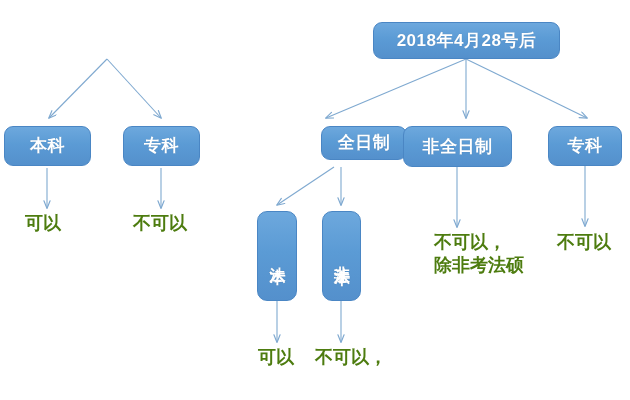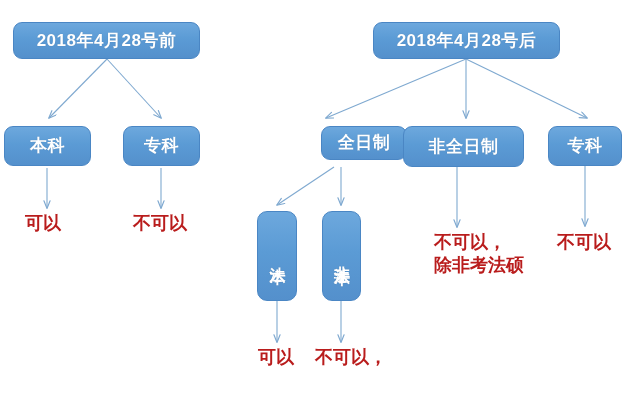--- a/index.html
+++ b/index.html
@@ -40,21 +40,21 @@
     text-shadow: 0 0 1px rgba(0,0,0,0.18);
   }
   .node.vertical {
     writing-mode: vertical-rl;
     text-orientation: upright;
     letter-spacing: 2px;
     border-radius: 10px;
   }
   .label {
     position: absolute;
-    color: #b91c1c;
+    color: #4d7c0f;
     font-weight: bold;
     white-space: nowrap;
     line-height: 1.25;
     font-family: Liberation Sans, sans-serif;
   }
   .label .small {
     font-size: 0.86em;
   }
   .l-root   { font-size: 17px; }
   .l-node2  { font-size: 17px; }
@@ -114,35 +114,34 @@
 
     <g>
       <line x1="457" y1="167" x2="457" y2="227" stroke="#7fa9d0" stroke-width="1.1" marker-end="url(#arw)"></line>
     </g>
 
     <g>
       <line x1="585" y1="166" x2="585" y2="226" stroke="#7fa9d0" stroke-width="1.1" marker-end="url(#arw)"></line>
     </g>
   </svg>
 
-  <div class="node l-root" style="left:13px; top:22px; width:187px; height:37px;">2018年4月28号前</div>
 
   <div class="node l-node2" style="left:4px; top:126px; width:87px; height:40px;text-align:right;">本科</div>
 
   <div class="node l-node2" style="left:123px; top:126px; width:77px; height:40px;">专科</div>
 
   <div class="label" style="left:25px; top:212px; font-size:18px;">可以</div>
 
   <div class="label" style="left:133px; top:212px; font-size:18px;">不可以</div>
 
   <div class="node l-root" style="left:373px; top:22px; width:187px; height:37px;">2018年4月28号后</div>
 
   <div class="node l-node2" style="left:292px; top:126px; width:86px; height:34px;margin-left:29px;">全日制</div>
 
-  <div class="node l-node2" style="left:403px; top:126px; width:121px; height:41px;">非全日制</div>
+  <div class="node l-node2" style="left:403px; top:126px; width:109px; height:41px;">非全日制</div>
 
   <div class="node l-node2" style="left:548px; top:126px; width:74px; height:40px;">专科</div>
 
   <div class="node vertical l-vert" style="left:257px; top:211px; width:40px; height:90px;">法本</div>
 
   <div class="node vertical l-vert" style="left:322px; top:211px; width:39px; height:90px;">非法本</div>
 
   <div class="label" style="left:258px; top:346px; font-size:18px;">可以</div>
 
   <div class="label" style="left:315px; top:346px; font-size:18px;">

